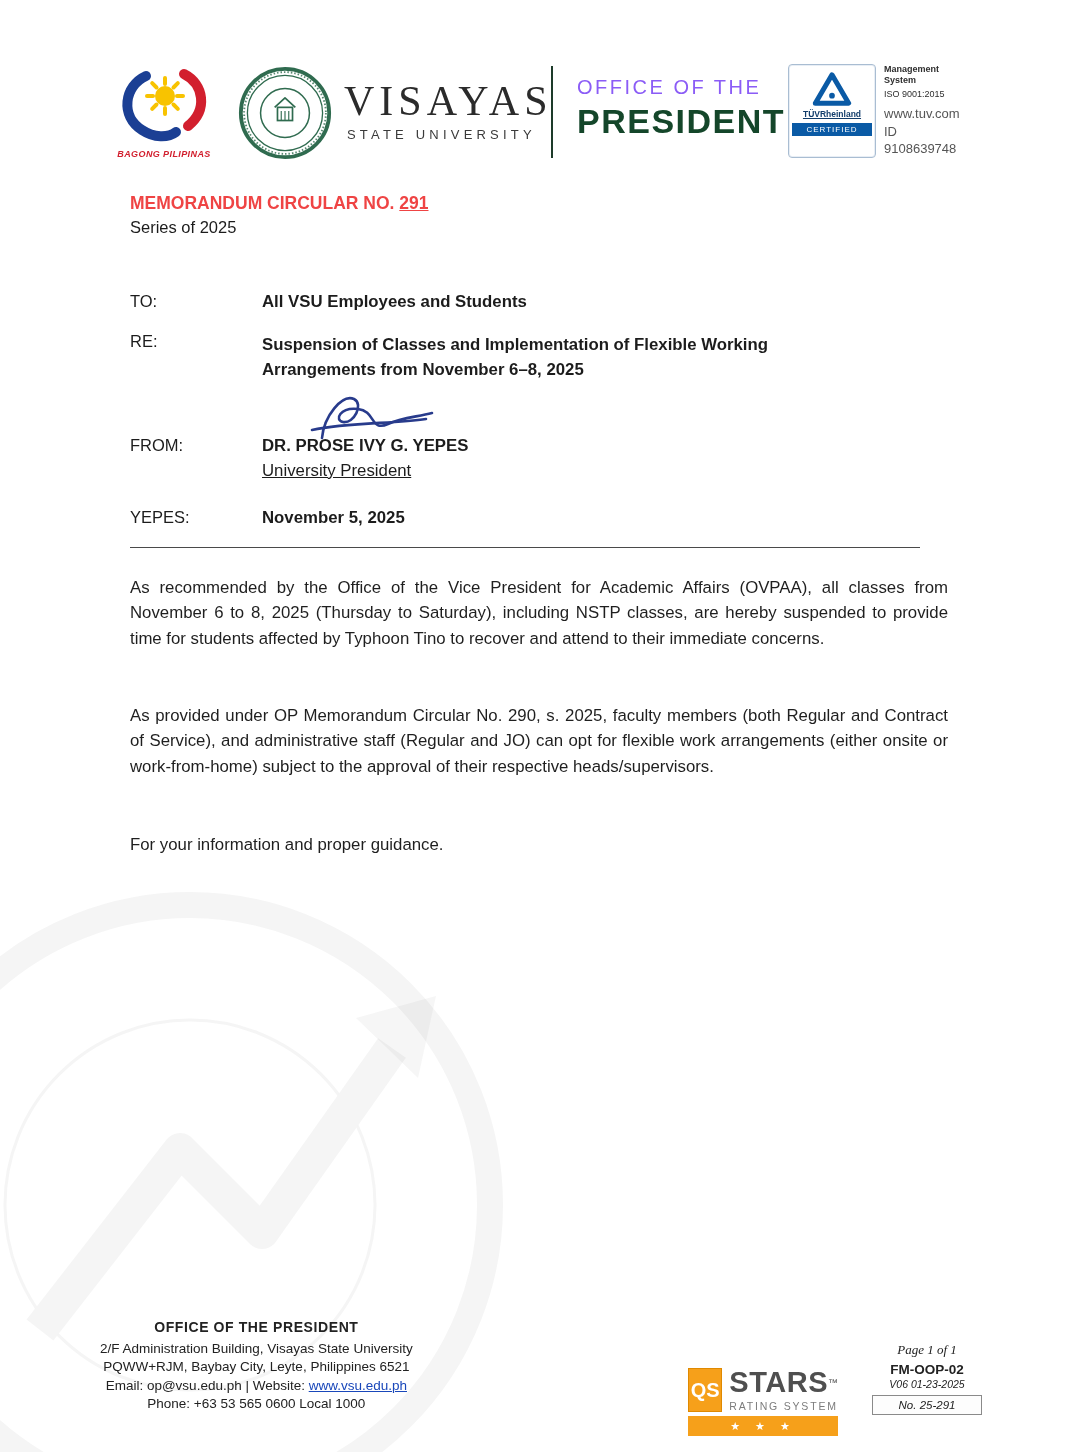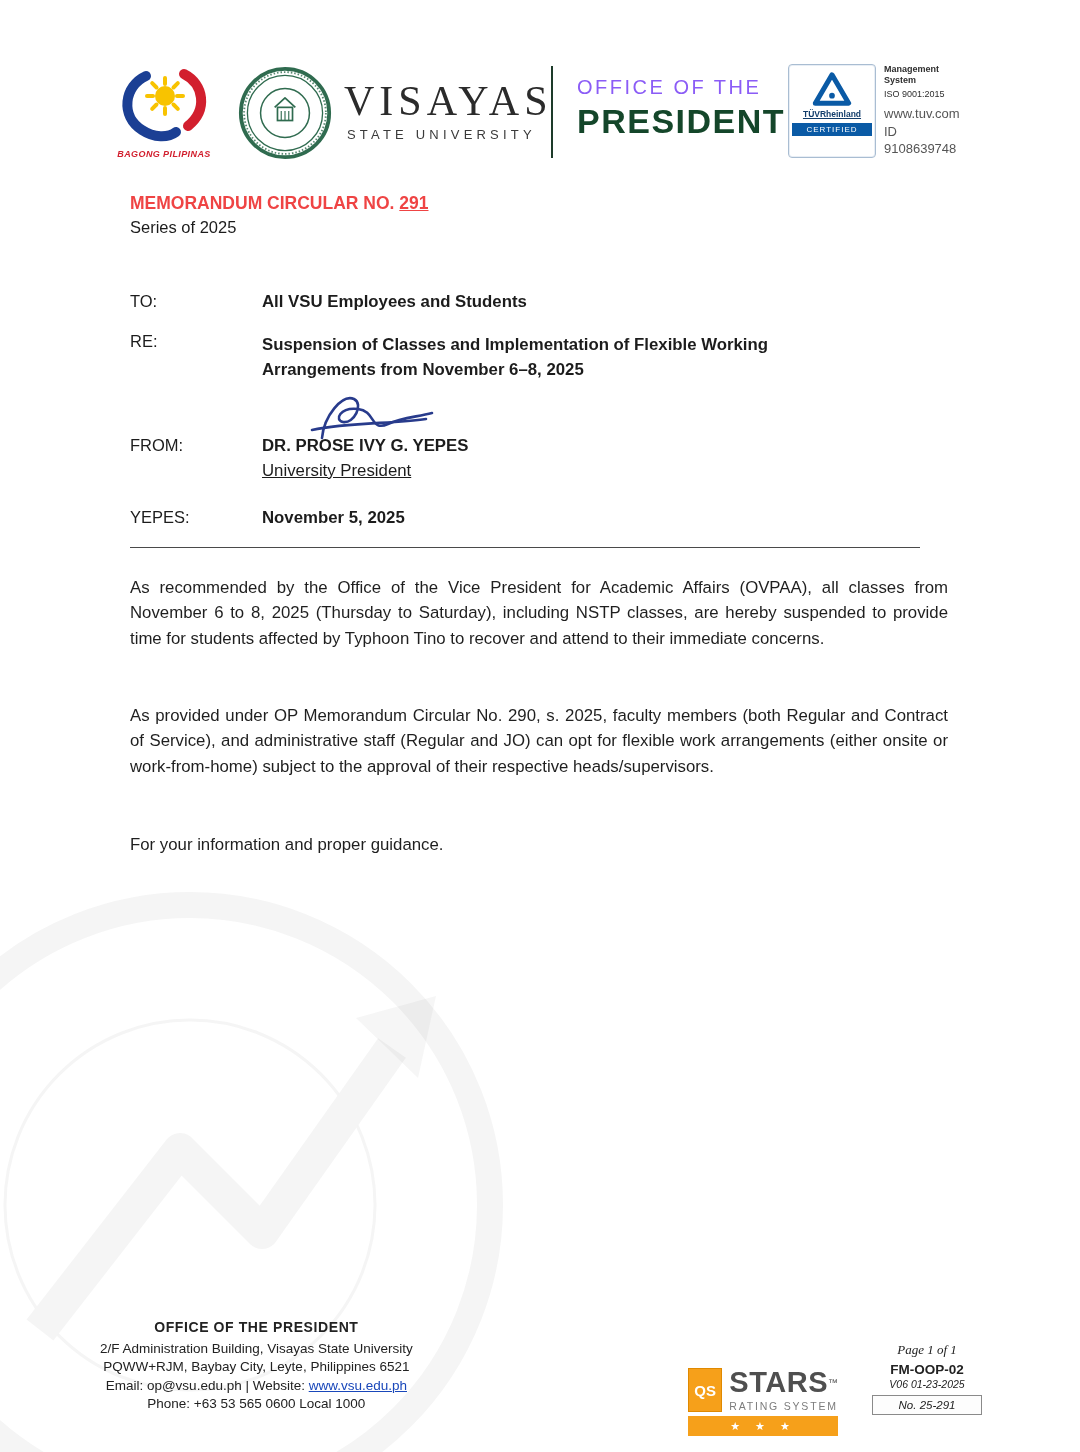--- a/index.html
+++ b/index.html
@@ -62,21 +62,21 @@
   .p1 { top:575px; }
   .p2 { top:703px; }
   .p3 { top:800px; text-align:left;margin-top:32px; }
 
   
   .footer-left { position:absolute; left:100px; top:1318px; font-size:13.5px; line-height:18.5px; color:#222;text-align:center; }
   .footer-office { font-size:14px; font-weight:bold; letter-spacing:.6px; margin-bottom:3px; }
   .site-link { color:#1947ba; text-decoration:underline; cursor:pointer; }
   .qs-logo { position:absolute; left:688px; top:1368px; width:150px; }
   .qs-row { display:flex; align-items:flex-start; }
-  .qs-square { width:44px; height:44px; background:#f6a01a; border:1px solid #e08900; color:#fff; font-weight:bold; font-size:15px; display:flex; align-items:center; justify-content:center; }
+  .qs-square { width:44px; height:44px; background:#f6a01a; border:1px solid #e08900; color:#fff; font-weight:bold; font-size:20px; display:flex; align-items:center; justify-content:center; }
   .qs-text { margin-left:7px; }
   .qs-stars-word { font-size:29px; font-weight:bold; color:#4f4f4f; line-height:1; letter-spacing:.5px; }
   .qs-tm { font-size:10px; vertical-align:super; color:#4f4f4f; }
   .qs-rating { font-size:10.5px; color:#7c7c7c; letter-spacing:1.8px; margin-top:3px; }
   .qs-bar { margin-top:4px; width:150px; height:20px; background:#f6a01a; color:#fff; font-size:11px; text-align:center; line-height:20px; letter-spacing:6px; }
   .footer-right { position:absolute; left:872px; top:1342px; width:110px; text-align:center; color:#222; }
   .page-info { font-family:"Liberation Serif", serif; font-style:italic; font-size:13px; }
   .form-code { font-size:13.5px; font-weight:bold; margin-top:4px; }
   .form-version { font-size:10.5px; font-style:italic; margin-top:1px; }
   .doc-number-box { margin-top:5px; border:1px solid #8a8a8a; background:#fdfdfd; font-size:11.5px; font-style:italic; padding:3px 6px; }

